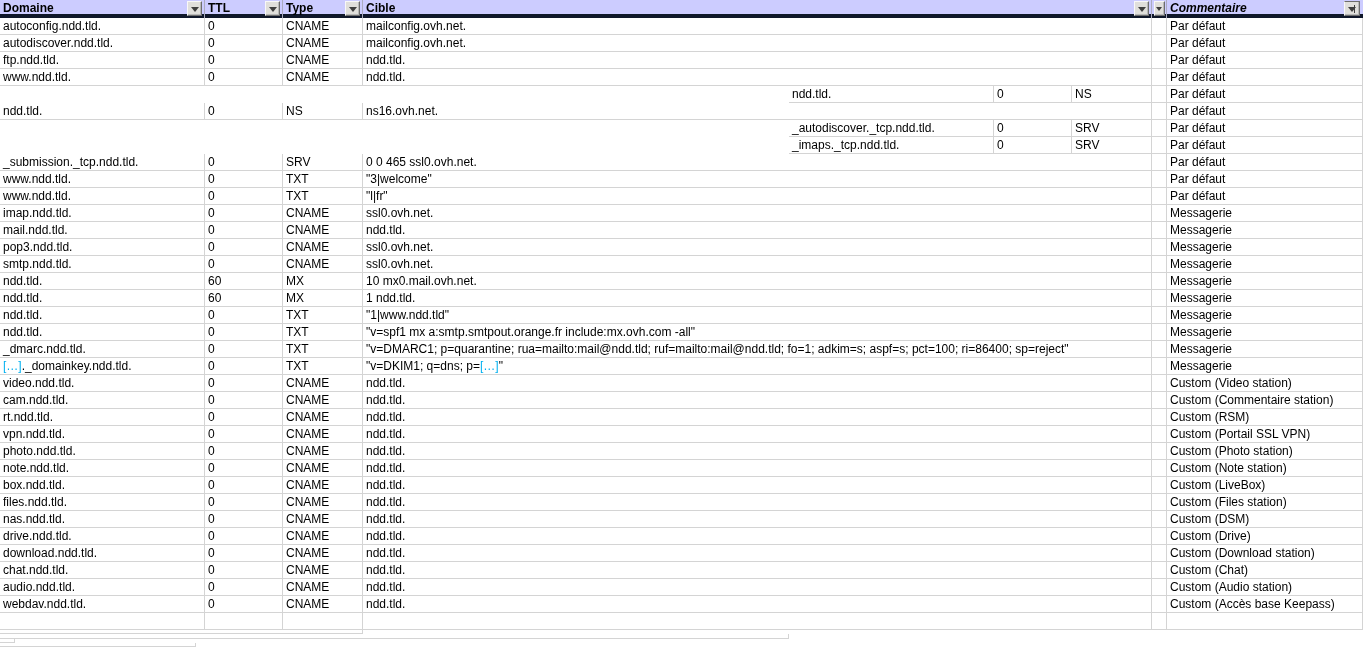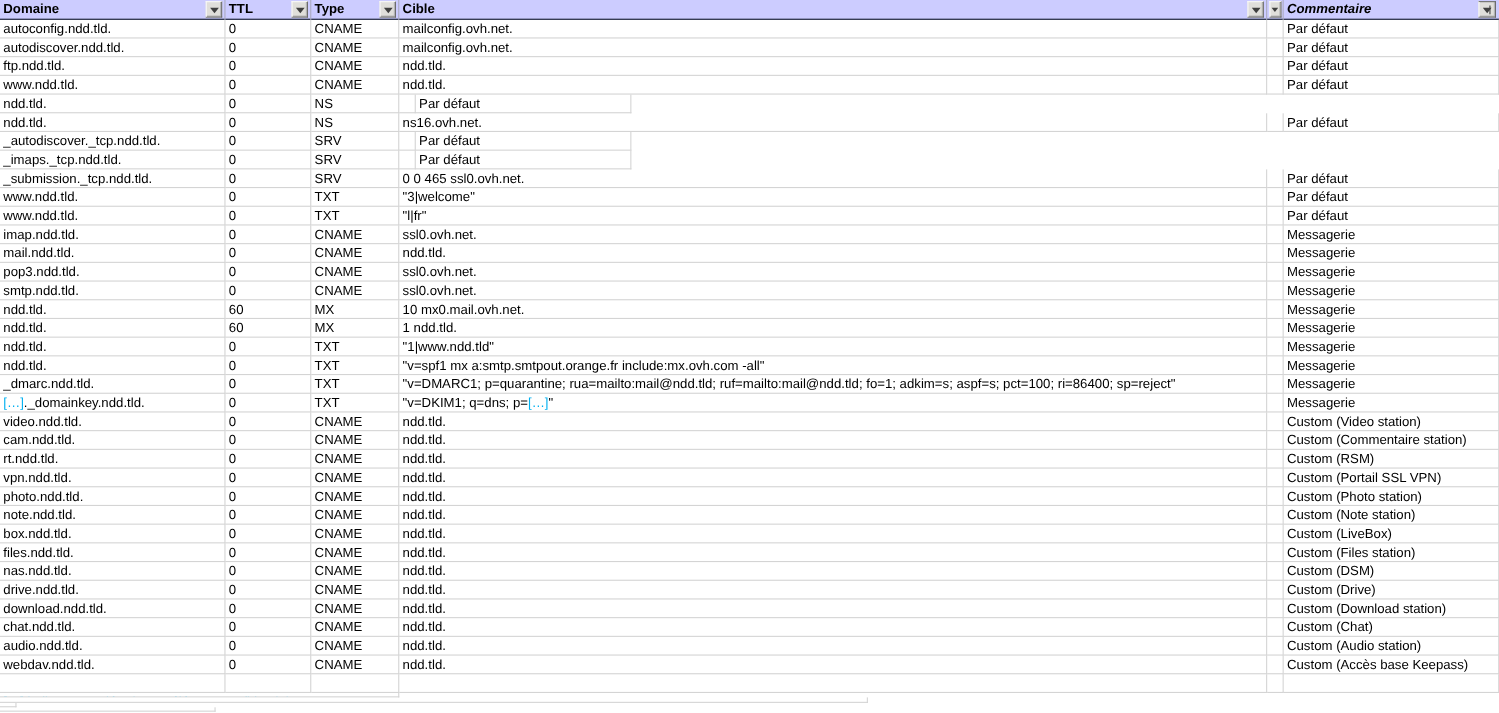--- a/index.html
+++ b/index.html
@@ -9,21 +9,21 @@
     font-family:"Liberation Sans","DejaVu Sans",sans-serif;
     font-size:12px; color:#000; background:#ffffff;
   }
   .sheet { position:relative; width:1363px; height:648px; background:#fff; }
 
   
   .c0 { width:205px; } .c1 { width:78px; } .c2 { width:80px; }
   .c3 { width:789px; } .c4 { width:15px; } .c5 { width:196px; }
 
   
-  .hrow { display:flex; height:18px; background:var(--header-bg,#CCCCFF); border-bottom:1px solid #0f172a; }
+  .hrow { display:flex; height:18px; background:var(--header-bg,#CCCCFF); border-bottom:4px solid #0f172a; }
   .hcell {
     position:relative; height:18px; padding:1px 16px 0 3px;
     font-weight:bold; white-space:nowrap; overflow:hidden;
     border-right:1px solid #ababc0;
   }
   .hcell:last-child { border-right:none;font-style:italic; }
   .hcell.c4 { padding:0; }
 
   
   .fbtn {
@@ -37,21 +37,21 @@
     border-left:4px solid transparent; border-right:4px solid transparent;
     border-top:5px solid #3f3f3f;
   }
   .fbtn.mini { width:11px; right:1px; }
   .fbtn.mini .tri { left:1px; border-left-width:3px; border-right-width:3px; border-top-width:4px; }
   .fbtn.edge { right:3px; width:16px; border-top-color:#6d6d6d; }
   .fbtn.edge .tri { left:3px; }
   .fbtn.edge .bar { position:absolute; right:4px; top:3px; width:1px; height:8px; background:#3f3f3f; }
 
   
-  .row { display:flex; height:17px; }
+  .row { display:flex; height:17px;justify-content:flex-end; }
   .cell {
     height:17px; line-height:16px; padding:0 3px;
     border-right:1px solid var(--grid,#d4d4d4);
     border-bottom:1px solid var(--grid,#d4d4d4);
     white-space:nowrap; overflow:hidden;
   }
   .cell.c4 { padding:0; }
 
   .cyan { color:var(--cyan,#00B0F0); }
 

